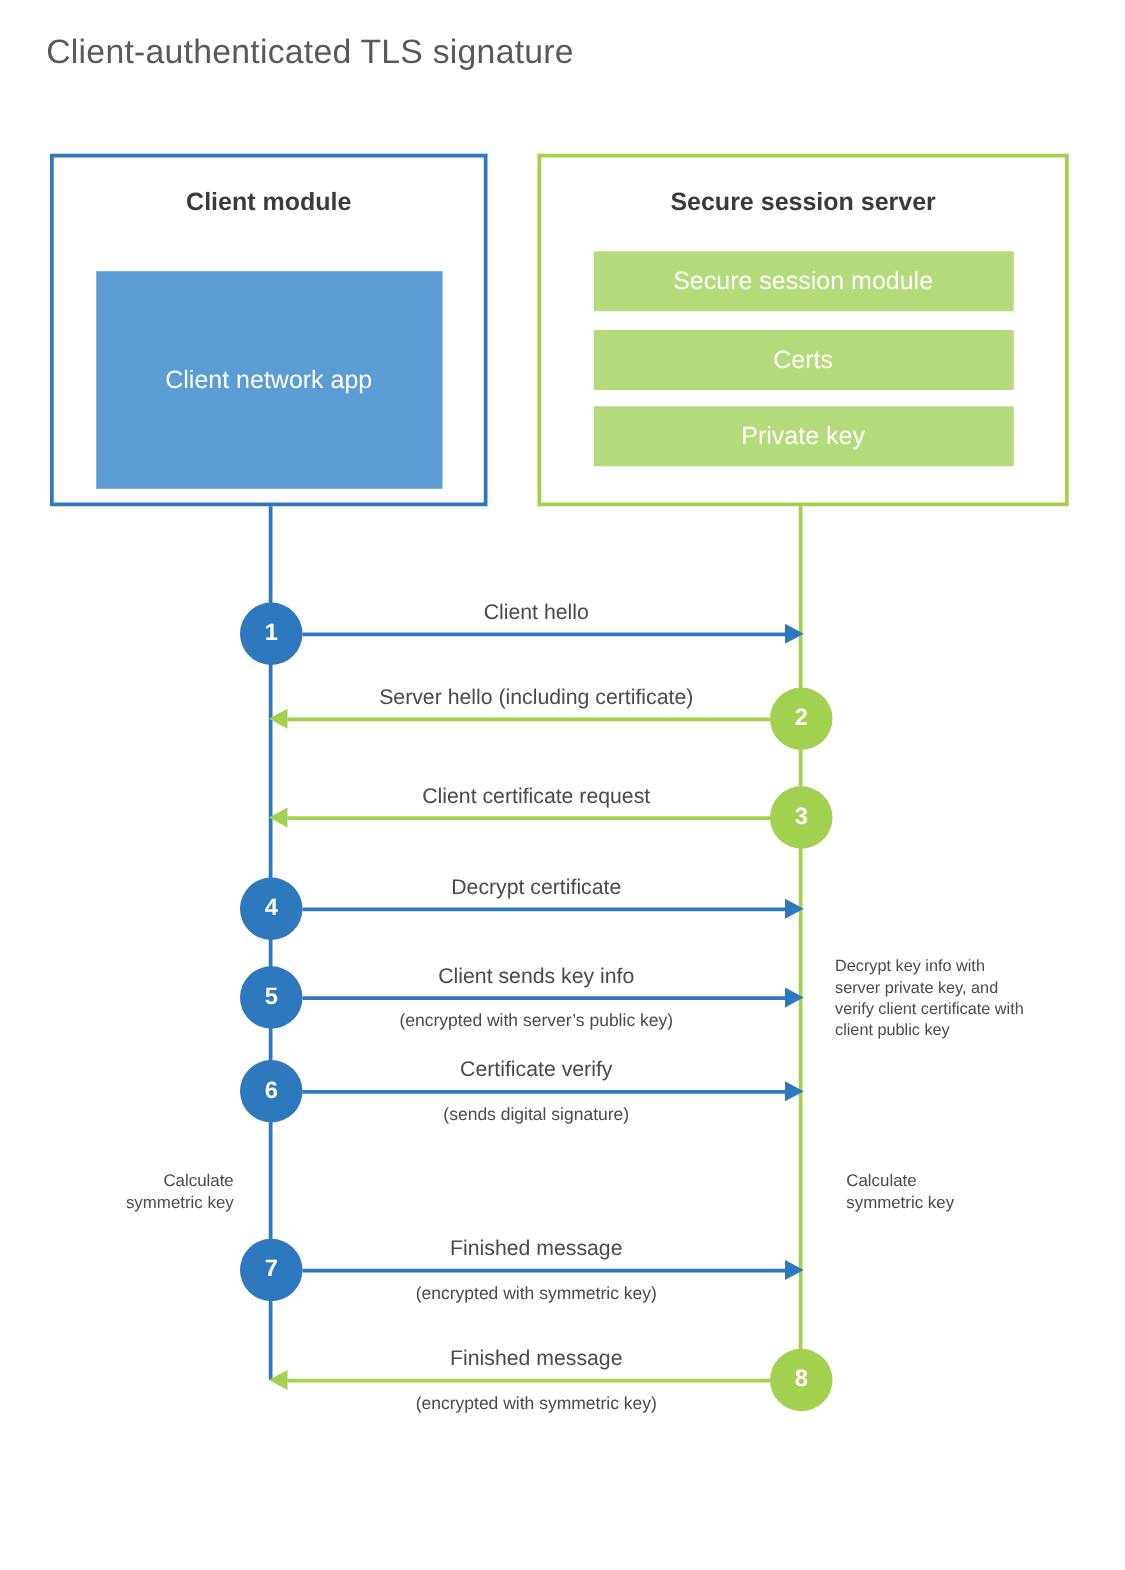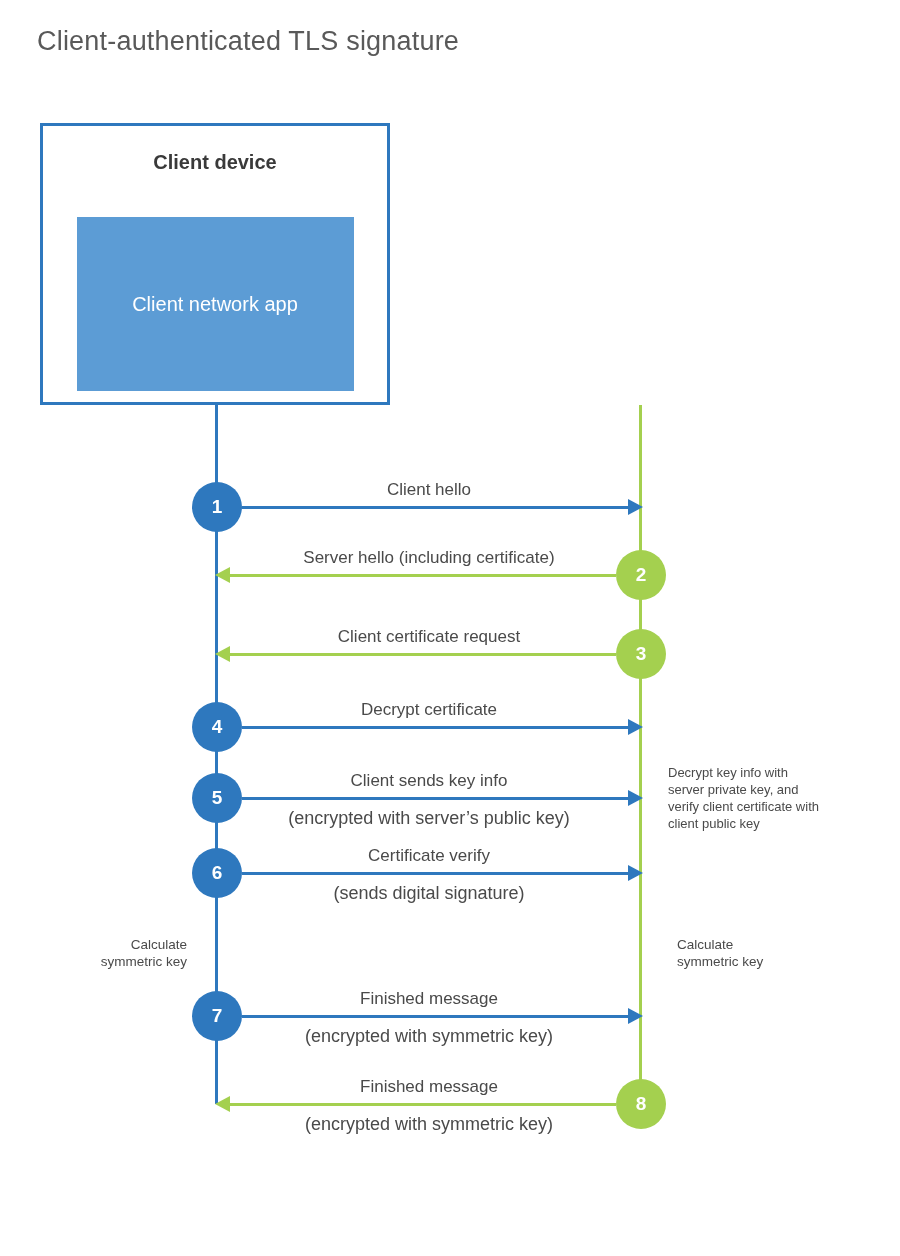--- a/index.html
+++ b/index.html
@@ -40,21 +40,21 @@
   .lifeline.green { left:639px; background:#A4D04F; }
 
   
   .msg { position:absolute; left:217px; width:424px; height:0; }
   .msg .label {
     position:absolute; left:0; right:0; bottom:7px; text-align:center;
     font-size:17px; color:#4A4A4A; white-space:nowrap;
   }
   .msg .sub {
     position:absolute; left:0; right:0; top:10px; text-align:center;
-    font-size:18px; color:#4A4A4A; white-space:nowrap;
+    font-size:14px; color:#4A4A4A; white-space:nowrap;
   }
   .msg .line { position:absolute; top:-1px; height:3px; }
   .msg.c .line { left:25px; right:12px; background:#2E78BE; }
   .msg.s .line { left:13px; right:25px; background:#A4D04F; }
   .head { position:absolute; top:-8px; width:0; height:0;
           border-top:8px solid transparent; border-bottom:8px solid transparent; }
   .msg.c .head { right:-2px; border-left:15px solid #2E78BE; }
   .msg.s .head { left:-2px;  border-right:15px solid #A4D04F; }
   .circle {
     position:absolute; top:-25px; width:50px; height:50px; border-radius:50%;
@@ -71,26 +71,32 @@
   .note.calc-r  { left:677px; top:936px; width:92px; text-align:left;  font-size:13.5px; }
 </style>
 </head>
 <body>
 
 <div class="canvas">
 
   <h1 class="title">Client-authenticated TLS signature</h1>
 
   <div class="actor-box client">
-    <div class="actor-title">Client device</div>
+    <div class="actor-title">Client module</div>
     <div class="app-rect">
       <span>Client network app</span>
     </div>
   </div>
 
+  <div class="actor-box server">
+    <div class="actor-title">Secure session server</div>
+    <div class="server-bar b1">Secure session module</div>
+    <div class="server-bar b2">Certs</div>
+    <div class="server-bar b3">Private key</div>
+  </div>
 
   <div class="lifeline blue"></div>
   <div class="lifeline green"></div>
 
   <div class="msg c" style="top:507px">
     <div class="label">Client hello</div>
     <div class="line"></div>
     <div class="head"></div>
     <div class="circle">1</div>
   </div>

